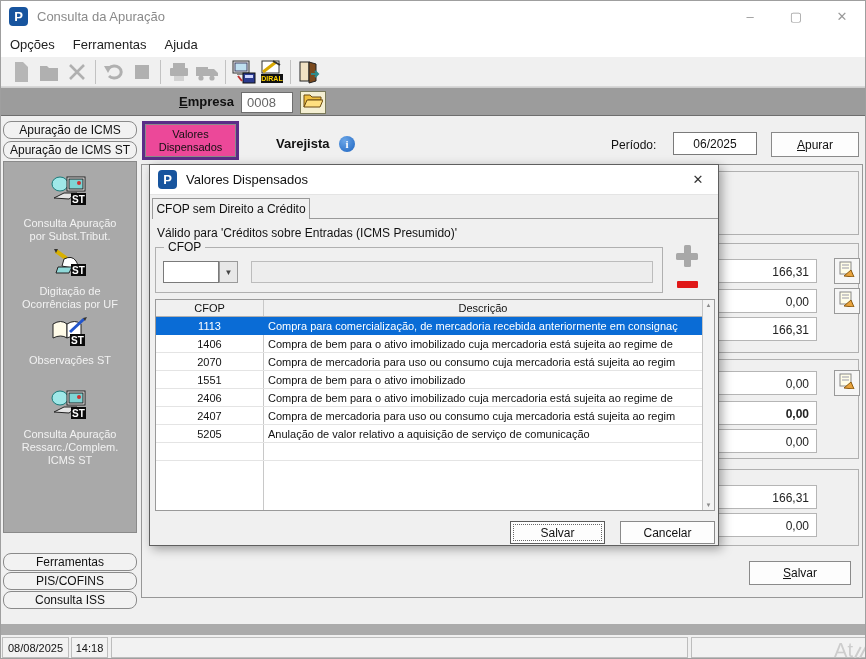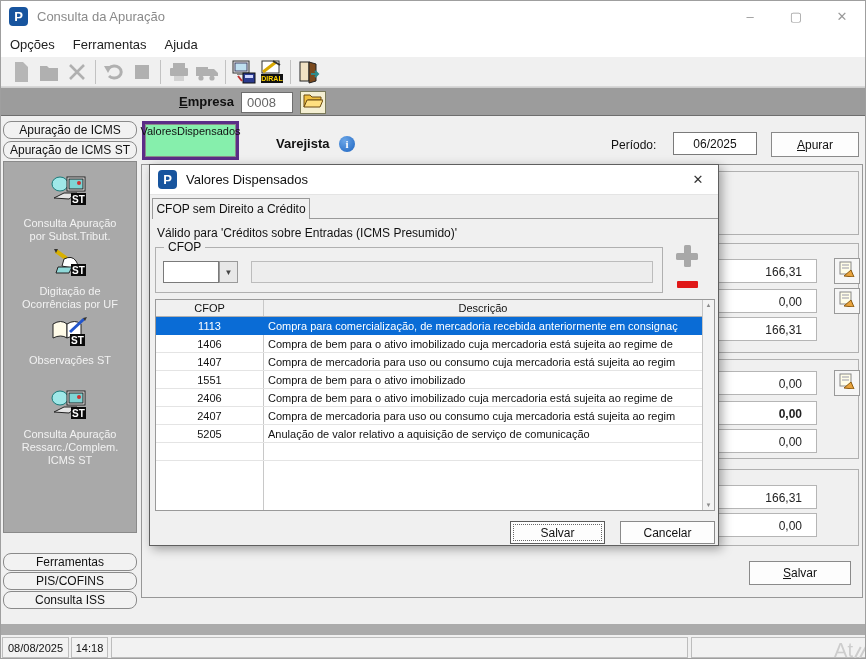--- a/index.html
+++ b/index.html
@@ -51,38 +51,38 @@
                 border:1px solid #8a8a8a; }
   .sitem-icon { position:absolute; left:0; width:100%; display:flex; justify-content:center; }
   .sitem-label { position:absolute; left:0; width:100%; text-align:center; color:#f2f2f2;
                  font-size:11px; line-height:13px; }
 
   
   .main-panel { position:absolute; left:140px; top:163px; width:722px; height:434px;
                 border:1px solid #979797; background:#f0f0f0; }
   .vd-wrap { position:absolute; left:141px; top:120px; width:97px; height:39px;
              border:3px solid #5b2d87; background:#f0f0f0; }
-  .vd-btn { width:100%; height:100%; background:#86efac; border:1px solid #8a8a8a;
+  .vd-btn { width:100%; height:100%; background:#ec4899; border:1px solid #8a8a8a;
             font-size:11px; line-height:13px; text-align:center; display:flex;
-            flex-direction:row; justify-content:center; color:#111; }
+            flex-direction:column; justify-content:center; color:#111; }
   .varejista { position:absolute; left:275px; top:135px; font-size:13px; font-weight:bold; color:#111; }
   .info-ic { position:absolute; left:338px; top:135px; width:16px; height:16px; border-radius:50%;
              background:radial-gradient(circle at 35% 30%, #6aa6e8, #1d64c0); color:#fff;
              font-size:11px; font-weight:bold; font-family:"Liberation Serif", serif;
              display:flex; align-items:center; justify-content:center; }
   .periodo-label { position:absolute; left:610px; top:137px; font-size:12px; color:#111; }
   .periodo-field { position:absolute; left:672px; top:131px; width:84px; height:23px; background:#fff;
                    border:1px solid #7a7a7a; font-size:12px; color:#111; text-align:center; padding-top:4px; }
   .btn { background:#fdfdfd; border:1px solid #8a8a8a; font-size:12px; color:#111;
          display:flex; align-items:center; justify-content:center; }
   .apurar-btn { position:absolute; left:770px; top:131px; width:88px; height:25px; }
 
   .gbox { position:absolute; border:1px solid #b0b0b0; }
   .vfield { position:absolute; left:714px; width:102px; height:24px; background:#fff;
-            border:1px solid #b5b5b5; font-size:12px; color:#222; text-align:right; padding:5px 14px 0 0; }
+            border:1px solid #b5b5b5; font-size:12px; color:#222; text-align:right; padding:5px 7px 0 0; }
   .vbold { font-weight:bold; }
   .att-btn { position:absolute; left:833px; width:26px; height:26px; background:#f6f6f6;
              border:1px solid #9a9a9a; display:flex; align-items:center; justify-content:center; }
   .main-salvar { position:absolute; left:748px; top:560px; width:102px; height:24px; }
 
   
   .dialog { position:absolute; left:148px; top:163px; width:570px; height:382px; background:#f0f0f0;
             border:1px solid #5f5f5f; box-shadow:3px 3px 10px rgba(0,0,0,0.35); z-index:20; }
   .dlg-title { position:absolute; left:0; top:0; width:100%; height:30px; background:#fff;
                display:flex; align-items:center; padding-left:8px; border-bottom:1px solid #e4e4e4; }
@@ -394,21 +394,21 @@
       </div>
       <div class="trow selected">
         <div class="c1">1113</div>
         <div class="c2">Compra para comercialização, de mercadoria recebida anteriormente em consignaç</div>
       </div>
       <div class="trow">
         <div class="c1">1406</div>
         <div class="c2">Compra de bem para o ativo imobilizado cuja mercadoria está sujeita ao regime de</div>
       </div>
       <div class="trow">
-        <div class="c1">1407</div>
+        <div class="c1">2070</div>
         <div class="c2">Compra de mercadoria para uso ou consumo cuja mercadoria está sujeita ao regim</div>
       </div>
       <div class="trow">
         <div class="c1">1551</div>
         <div class="c2">Compra de bem para o ativo imobilizado</div>
       </div>
       <div class="trow">
         <div class="c1">2406</div>
         <div class="c2">Compra de bem para o ativo imobilizado cuja mercadoria está sujeita ao regime de</div>
       </div>

